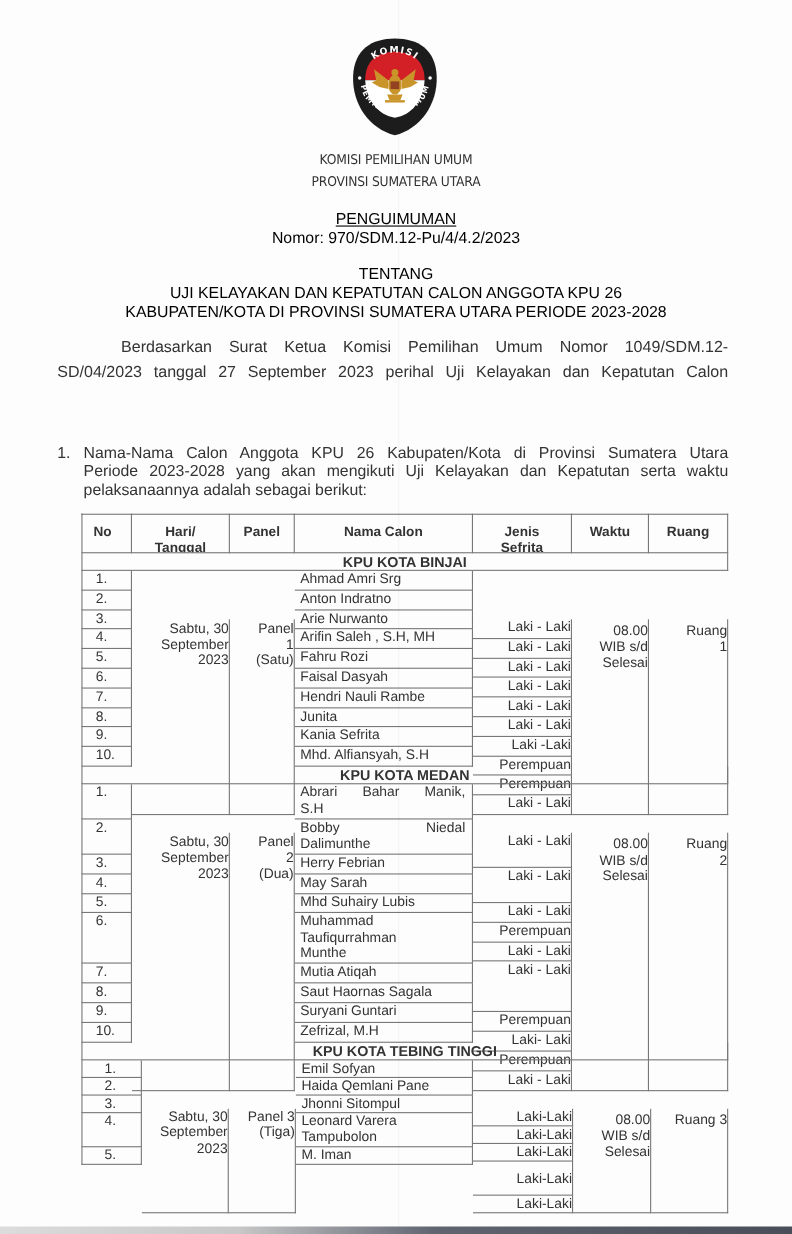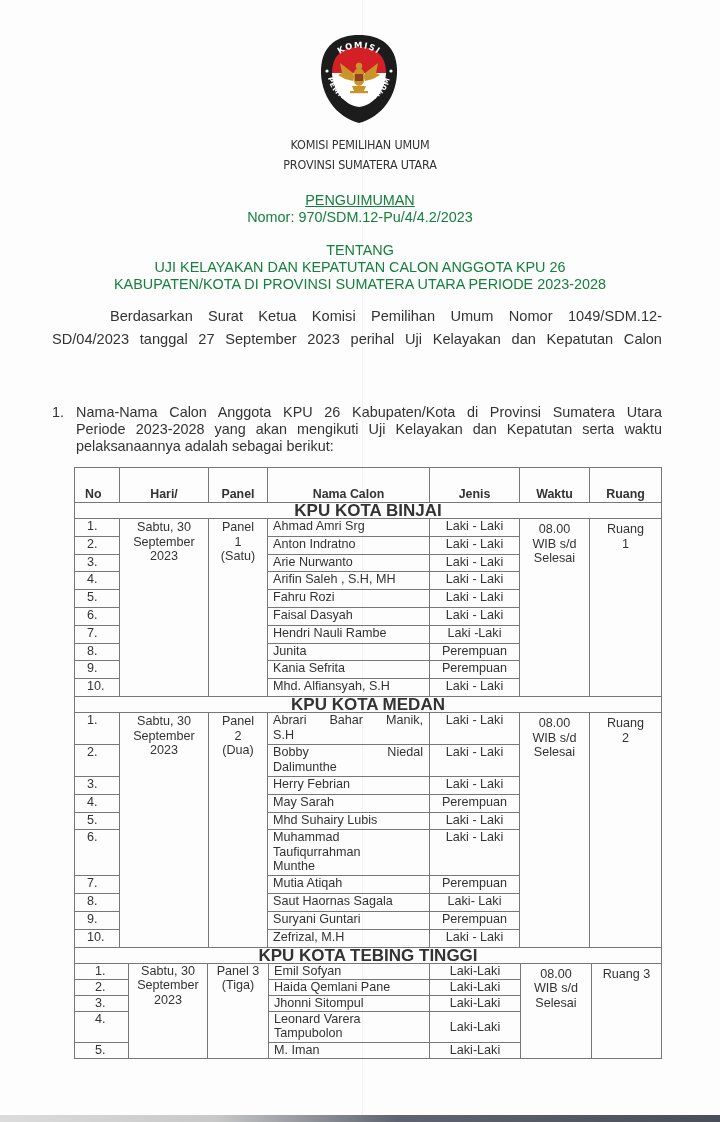--- a/index.html
+++ b/index.html
@@ -4,32 +4,32 @@
 <style>
   html, body { margin: 0; padding: 0; }
   body {
     width: 720px; height: 1122px; background: #fdfdfd; position: relative; overflow: hidden;
     font-family: "Liberation Sans", sans-serif; color: #2a2a2a;
   }
   .abs { position: absolute; }
   .center { text-align: center; left: 0; width: 720px; }
   .logo { left: 318px; top: 33px; width: 82px; height: 92px; }
   .kop { font-family: "DejaVu Sans", sans-serif; font-size: 12.2px; letter-spacing: -0.2px; color: #333; transform: scaleX(0.92); }
-  .t14 { font-size: 14.4px; color: #15803d; }
+  .t14 { font-size: 14.4px; color: #000000; }
   .u { text-decoration: underline; }
   .para { left: 52px; width: 610px; font-size: 14.6px; line-height: 22.5px; text-align: justify; color: #333; }
   .list { left: 52px; width: 610px; font-size: 14.4px; line-height: 17px; color: #333; }
   .list .num { position: absolute; left: 0; top: 0; }
   .list .txt { margin-left: 24px; text-align: justify; }
 
   .tbl { position: absolute; border-left: 1px solid #777; border-top: 1px solid #777; box-sizing: border-box; }
   .cell { position: absolute; box-sizing: border-box; border-right: 1px solid #777; border-bottom: 1px solid #777; font-size: 12.6px; line-height: 14.5px; color: #333; overflow: hidden; }
-  .hdr { font-weight: bold; text-align: center; padding-top: 20px; font-size: 12.4px; line-height: 15px; }
-  .sec { font-weight: bold; text-align: center; font-size: 17px; line-height: 15px; }
-  .c { text-align: center; }
+  .hdr { font-weight: bold; text-align: center; padding-top: 9px; font-size: 12.4px; line-height: 15px; }
+  .sec { font-weight: bold; text-align: center; font-size: 13px; line-height: 15px; }
+  .c { text-align: right; margin-top: 44px; }
   .l { padding-left: 5px; }
   .lj { padding: 0 6px 0 5px; text-align: justify; text-align-last: justify; }
   .bottom-strip { left: 0; width: 720px; top: 1115px; height: 7px; background: linear-gradient(90deg,#dcdcdc 0%, #c8c8c8 30%, #5f6470 55%, #4a4e58 100%); }
   .fold { left: 362px; top: 0; width: 1px; height: 1115px; background: rgba(0,0,0,0.04); }
 </style>
 </head>
 <body>
 
 <div class="abs fold"></div>
 

